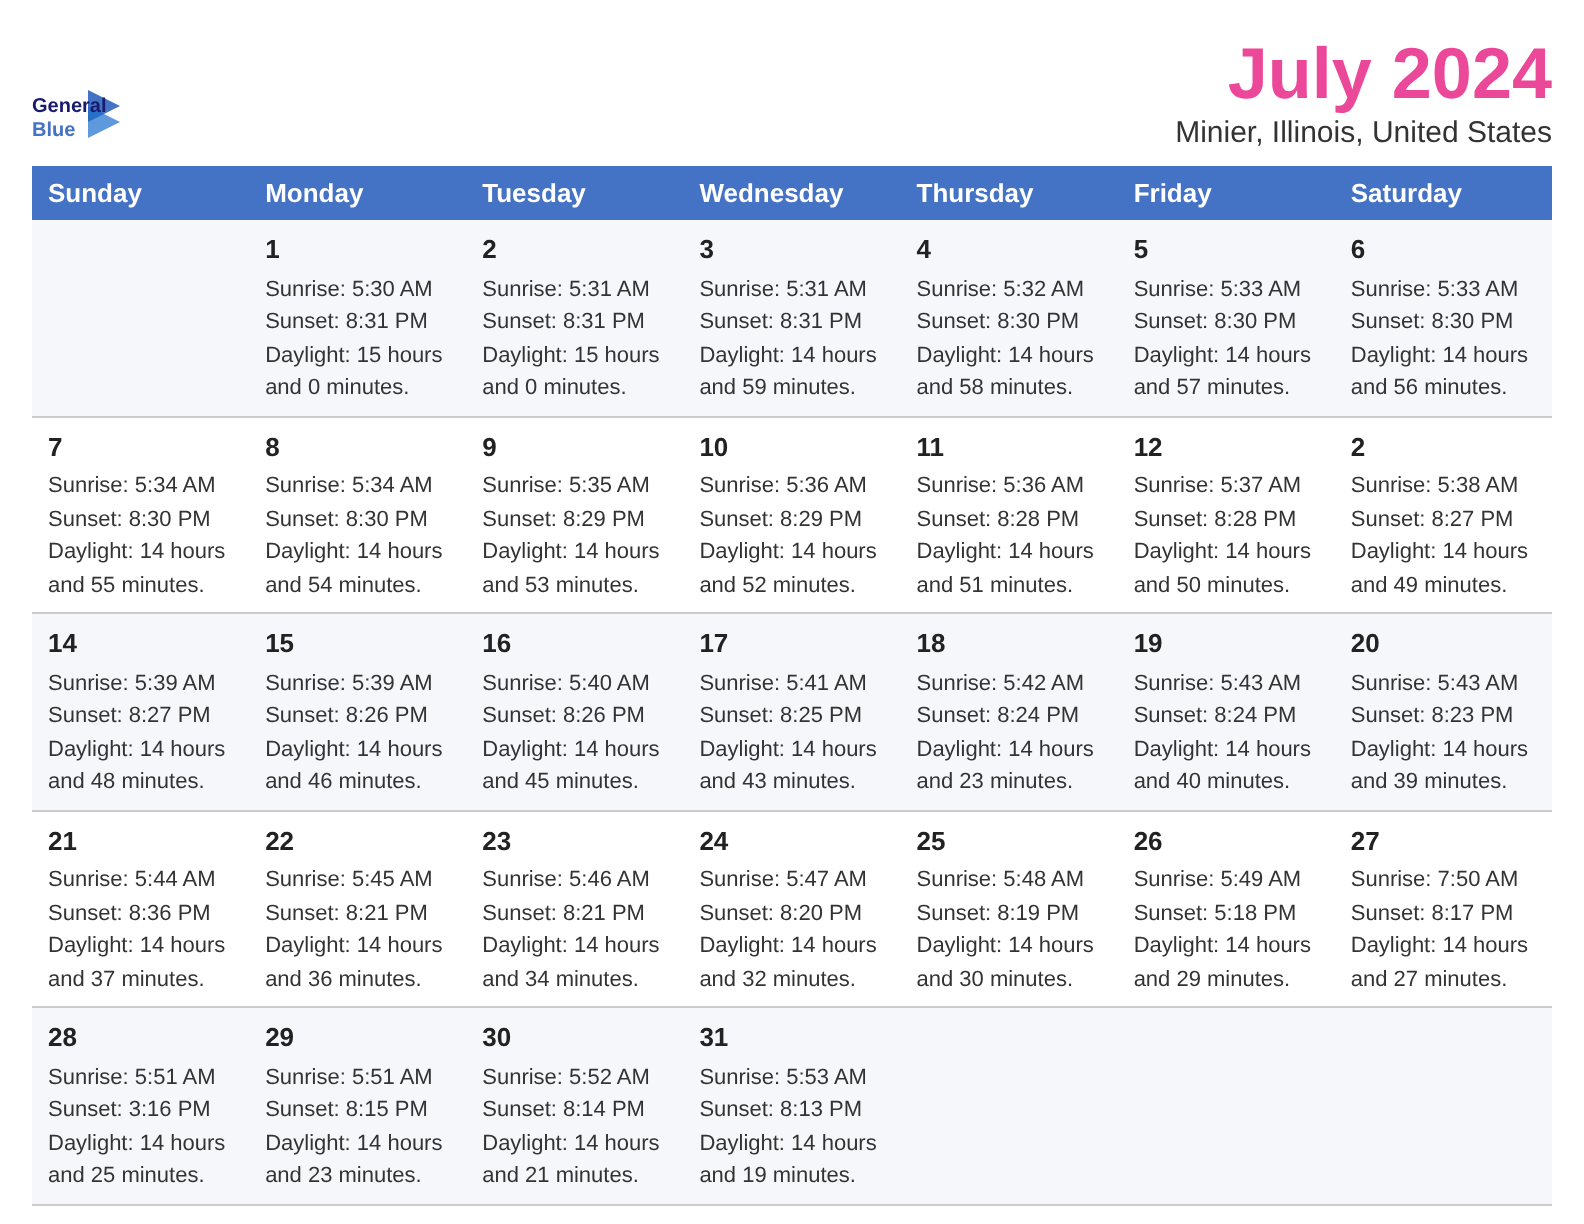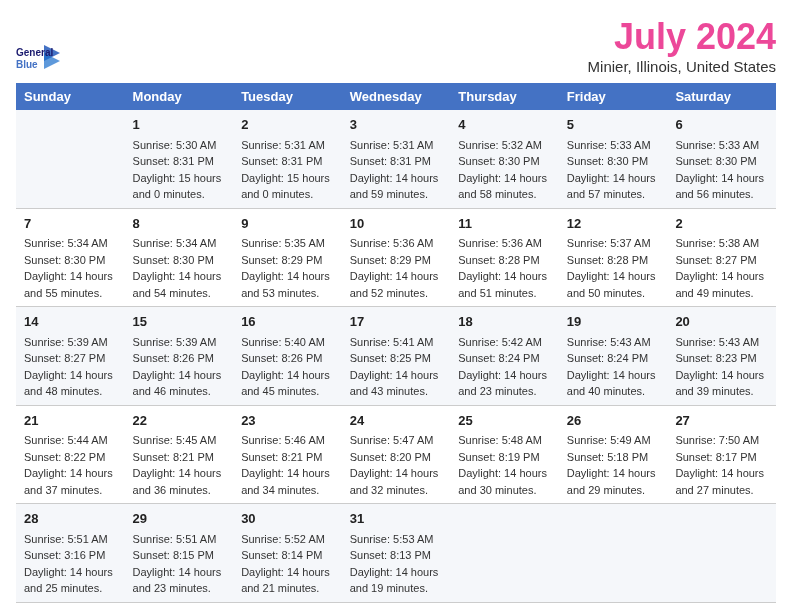--- a/index.html
+++ b/index.html
@@ -259,21 +259,21 @@
           <div class="day-info">Sunrise: 5:43 AM</div>
           <div class="day-info">Sunset: 8:23 PM</div>
           <div class="day-info">Daylight: 14 hours</div>
           <div class="day-info">and 39 minutes.</div>
         </td>
       </tr>
       <tr>
         <td>
           <span class="day-num">21</span>
           <div class="day-info">Sunrise: 5:44 AM</div>
-          <div class="day-info">Sunset: 8:22 PM</div>
+          <div class="day-info">Sunset: 8:36 PM</div>
           <div class="day-info">Daylight: 14 hours</div>
           <div class="day-info">and 37 minutes.</div>
         </td>
         <td>
           <span class="day-num">22</span>
           <div class="day-info">Sunrise: 5:45 AM</div>
           <div class="day-info">Sunset: 8:21 PM</div>
           <div class="day-info">Daylight: 14 hours</div>
           <div class="day-info">and 36 minutes.</div>
         </td>

